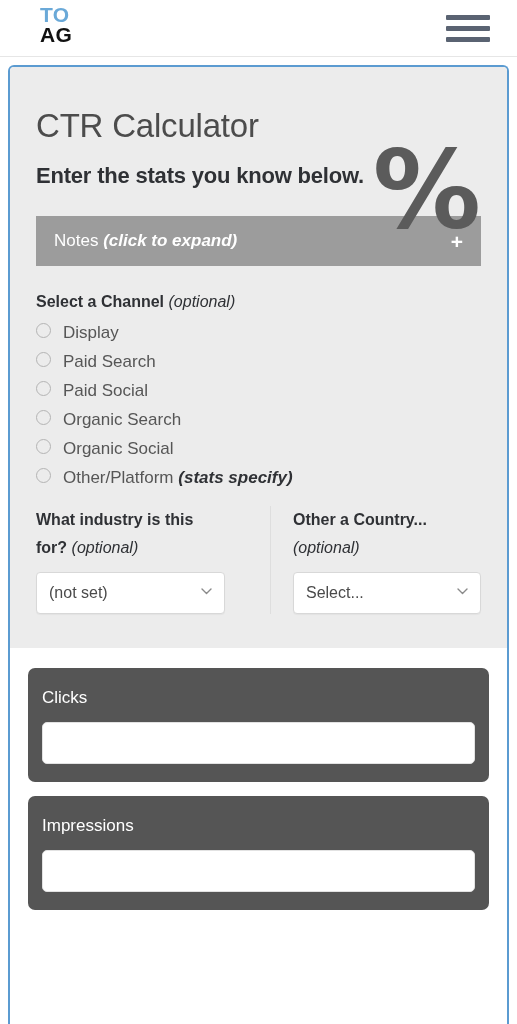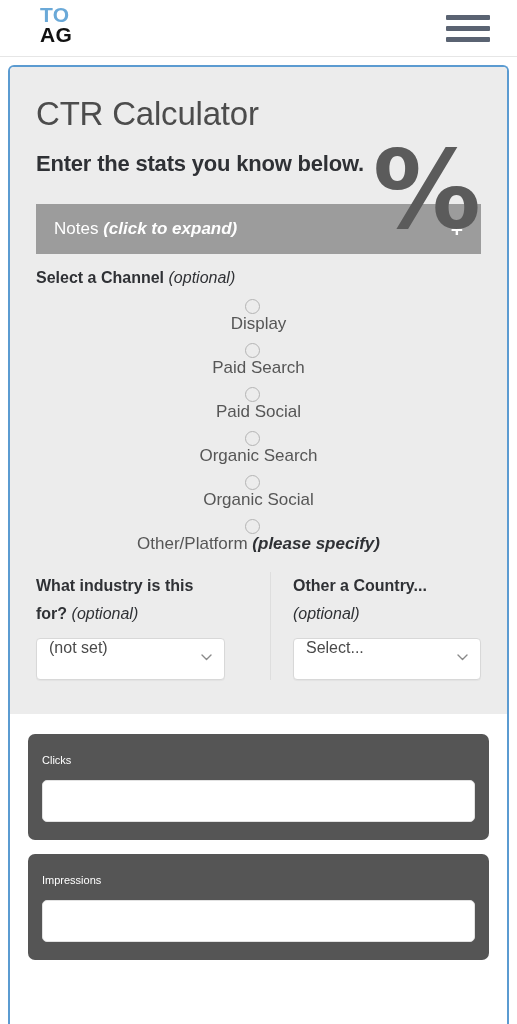--- a/index.html
+++ b/index.html
@@ -58,21 +58,21 @@
     border: 2px solid #5b9bd1;
     border-bottom: none;
     border-radius: 6px 6px 0 0;
     background: #ffffff;
     height: 959px;
     overflow: hidden;
   }
 
   .calc-top {
     background: #ececec;
-    padding: 28px 26px 18px 26px;
+    padding: 40px 26px 18px 26px;
     position: relative;
   }
 
   .calc-title {
     font-size: 33px;
     font-weight: 300;
     color: #4c4c4c;
     letter-spacing: -0.2px;
     margin-bottom: 16px;
   }
@@ -114,31 +114,30 @@
     font-size: 21px;
     font-weight: bold;
     line-height: 1;
   }
 
   
   .field-heading {
     font-size: 16px;
     font-weight: bold;
     color: #2f3135;
-    margin: 12px 0 10px 0;
+    margin: 24px 0 10px 0;
     line-height: 1.45;
   }
   .field-heading em { font-style: italic; font-weight: normal; }
 
   .radio-row {
     display: flex;
-    align-items: center;
+    align-items: flex-start;
     margin: 0 0 9px 0;
     cursor: pointer;
-    flex-direction: column;
   }
   .radio-dot {
     width: 15px;
     height: 15px;
     border: 1.5px solid #b4b4b4;
     border-radius: 50%;
     background: #ececec;
     flex: none;
     margin-right: 12px;
   }
@@ -174,20 +173,21 @@
   }
   .col-label em { font-style: italic; font-weight: normal; }
 
   .select-box {
     position: relative;
     background: #ffffff;
     border: 1px solid #d8d8d8;
     border-radius: 4px;
     height: 42px;
     display: flex;
+    align-items: center;
     padding: 0 30px 0 12px;
     cursor: pointer;
     box-shadow: 0 1px 1px rgba(0,0,0,0.04);
   }
   .select-value {
     font-size: 16px;
     color: #4a4a4a;
     font-weight: 300;
     white-space: nowrap;
     overflow: hidden;
@@ -207,21 +207,21 @@
   .calc-white { background: #ffffff; padding: 20px 18px 0 18px; }
 
   .metric-panel {
     background: #555555;
     border-radius: 7px;
     padding: 20px 14px 18px 14px;
     margin-bottom: 14px;
   }
   .metric-label {
     color: #ffffff;
-    font-size: 11px;
+    font-size: 17px;
     font-weight: 300;
     margin-bottom: 14px;
   }
   .metric-input {
     width: 100%;
     height: 42px;
     background: #ffffff;
     border: 1px solid #e2e2e2;
     border-radius: 5px;
     font-size: 16px;
@@ -281,21 +281,21 @@
       <label class="radio-row">
         <span class="radio-dot"></span>
         <span class="radio-text"><span>Organic Search</span><em></em></span>
       </label>
       <label class="radio-row">
         <span class="radio-dot"></span>
         <span class="radio-text"><span>Organic Social</span><em></em></span>
       </label>
       <label class="radio-row">
         <span class="radio-dot"></span>
-        <span class="radio-text"><span>Other/Platform </span><em>(please specify)</em></span>
+        <span class="radio-text"><span>Other/Platform </span><em>(stats specify)</em></span>
       </label>
     </div>
 
     <div class="two-col">
 
       <div class="col">
         <div class="col-label">
           <span>What industry is this for? </span><em>(optional)</em>
         </div>
         <div class="select-box">

